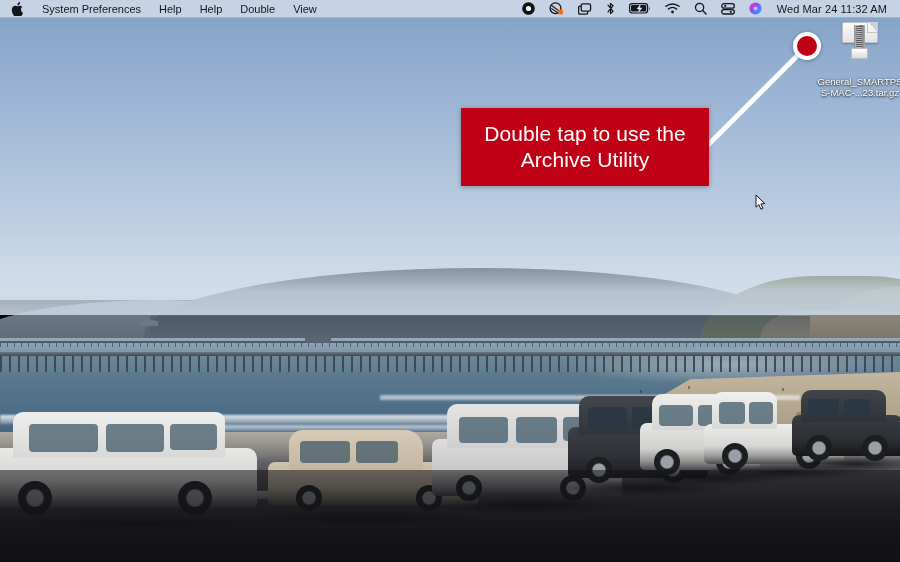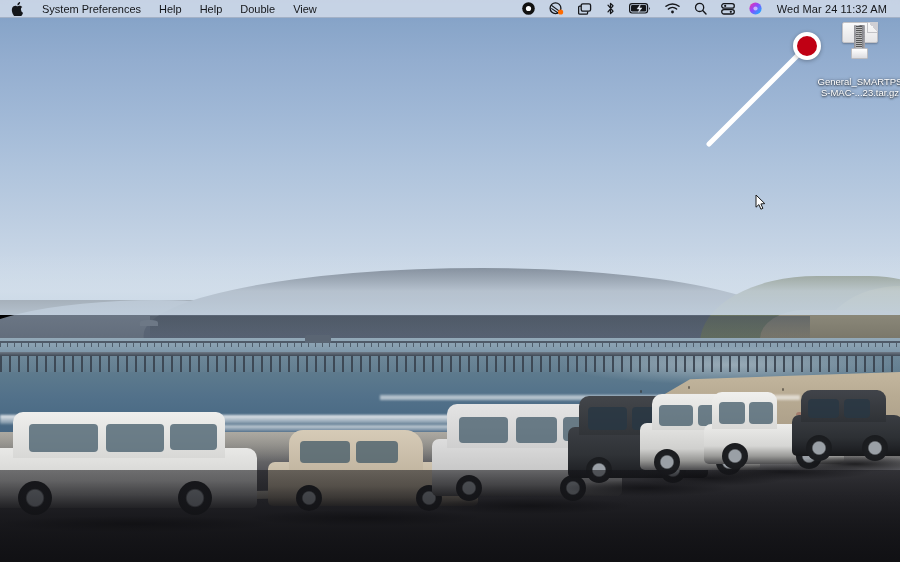--- a/index.html
+++ b/index.html
@@ -495,20 +495,24 @@
       <div>S-MAC-...23.tar.gz</div>
     </div>
   </div>
 
   <svg class="connector" viewBox="0 0 900 562">
     <line x1="801" y1="52" x2="709" y2="144" stroke="#ffffff" stroke-width="5" stroke-linecap="round"></line>
   </svg>
 
   <div class="marker-dot"></div>
 
+  <div class="callout">
+    <div class="callout-line">Double tap to use the</div>
+    <div class="callout-line">Archive Utility</div>
+  </div>
 
   <div class="cursor">
     <svg width="12" height="17" viewBox="0 0 12 17">
       <path d="M1 1 L1 13.2 L3.9 10.6 L5.9 15.2 L7.9 14.3 L5.9 9.9 L9.8 9.6 Z" fill="#ffffff" stroke="#1a1a1a" stroke-width="1"></path>
     </svg>
   </div>
 
 </div>
 
 </body></html>

